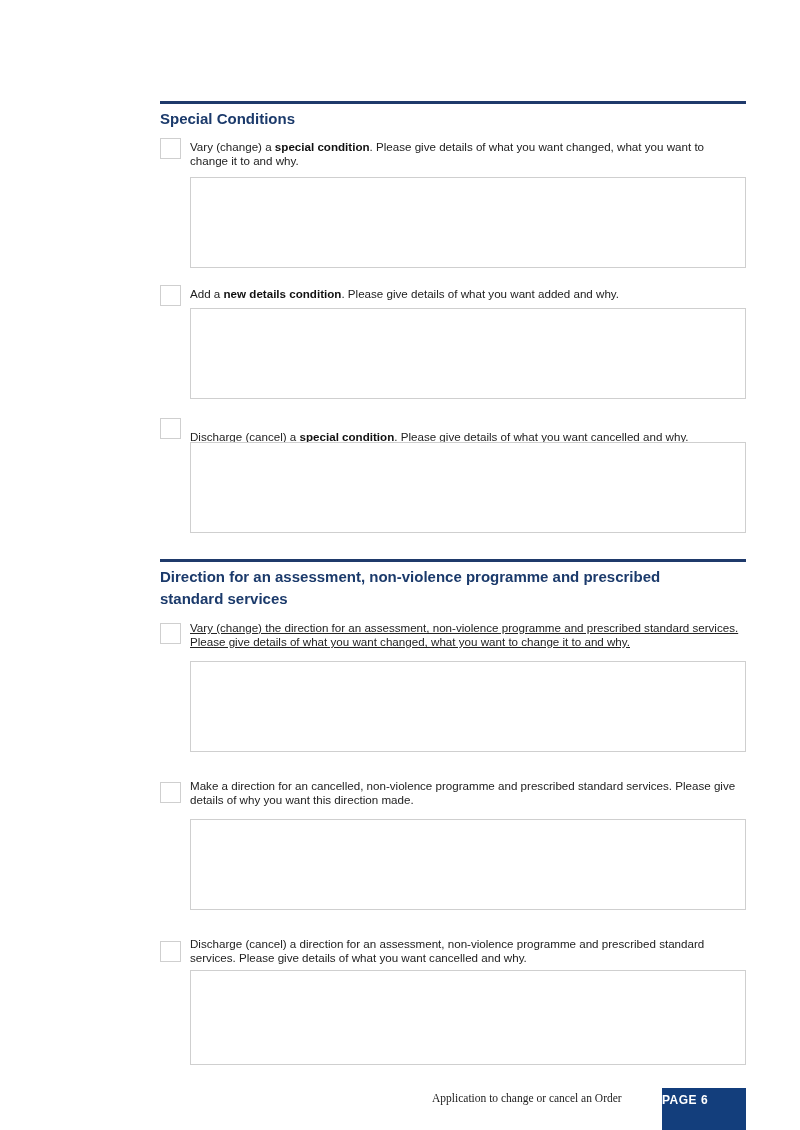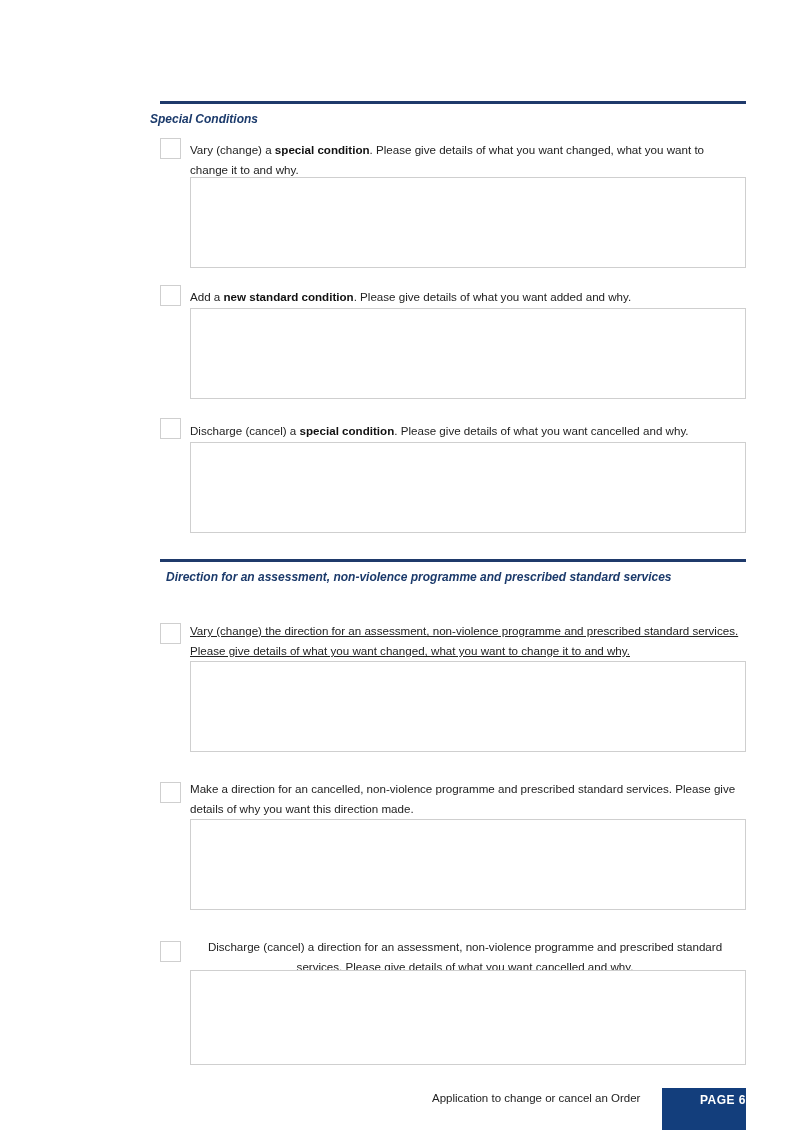--- a/index.html
+++ b/index.html
@@ -2,86 +2,86 @@
 <html><head>
 <meta charset="utf-8">
 <style>
   html, body { margin: 0; padding: 0; }
   body {
     width: 800px; height: 1130px; position: relative; background: #ffffff;
     font-family: "Liberation Sans", sans-serif; color: #222; overflow: hidden;
   }
   .rule { position: absolute; left: 160px; width: 586px; height: 3px; background: #1f3a6b; }
   .heading {
-    position: absolute; left: 150px; width: 560px;
+    position: absolute; left: 160px; width: 560px;
     font-family: "Liberation Sans", sans-serif; font-weight: bold;
-    color: #1b3a6b; font-size: 12px; line-height: 22px; font-style: italic;
+    color: #1b3a6b; font-size: 15px; line-height: 22px;
   }
   .checkbox {
     position: absolute; left: 160px; width: 21px; height: 21px;
     border: 1px solid #cfcfcf; background: #fff; box-sizing: border-box; cursor: pointer;
   }
   .label {
     position: absolute; left: 190px; width: 550px;
-    font-size: 11.6px; line-height: 20px; color: #222;
+    font-size: 11.6px; line-height: 14px; color: #222;
   }
   .label b { font-weight: bold; color: #111; }
   .textbox {
     position: absolute; left: 190px; width: 556px; height: 91px;
     border: 1px solid #cfcfcf; box-sizing: border-box; background: #fff;
     resize: none; padding: 4px; font-family: "Liberation Sans", sans-serif; font-size: 11px;
   }
   .footer-version { position: absolute; left: 34px; top: 1144px; font-size: 12px; color: #222; text-decoration: underline; }
-  .footer-title { position: absolute; left: 432px; top: 1092px; font-size: 11.5px; color: #222; }
+  .footer-title { position: absolute; left: 432px; top: 1092px; font-size: 11.5px; color: #222; font-family: Liberation Serif, serif; }
   .page-tab {
     position: absolute; left: 662px; top: 1088px; width: 84px; height: 42px;
     background: #133e7c; color: #fff; font-weight: bold; font-size: 12px;
-    text-align: right; padding-top: 5px; box-sizing: border-box; letter-spacing: 0.5px;
+    text-align: left; padding-top: 5px; box-sizing: border-box; letter-spacing: 0.5px;
   }
 </style>
 </head>
 <body>
 
 <div class="rule" style="top:101px;"></div>
 <div class="heading" style="top:108px;">Special Conditions</div>
 
 <div class="checkbox" style="top:138px;"></div>
 <div class="label" style="top:140px;">
   <span>Vary (change) a </span><b>special condition</b><span>. Please give details of what you want changed, what you want to change it to and why.</span>
 </div>
 <textarea class="textbox" style="top: 177px;"></textarea>
 
 <div class="checkbox" style="top:285px;"></div>
 <div class="label" style="top:287px;">
-  <span>Add a </span><b>new standard condition</b><span>. Please give details of what you want added and why.</span>
+  <span>Add a </span><b>new details condition</b><span>. Please give details of what you want added and why.</span>
 </div>
 <textarea class="textbox" style="top: 308px;"></textarea>
 
 <div class="checkbox" style="top:418px;"></div>
-<div class="label" style="top:421px;">
+<div class="label" style="top:430px;">
   <span>Discharge (cancel) a </span><b>special condition</b><span>. Please give details of what you want cancelled and why.</span>
 </div>
 <textarea class="textbox" style="top: 442px;"></textarea>
 
 <div class="rule" style="top:559px;"></div>
-<div class="heading" style="top:566px; width:520px;margin-left:16px;">Direction for an assessment, non-violence programme and prescribed standard services</div>
+<div class="heading" style="top:566px; width:520px;">Direction for an assessment, non-violence programme and prescribed standard services</div>
 
 <div class="checkbox" style="top:623px;"></div>
 <div class="label" style="top:621px;text-decoration:underline;">
   <span>Vary (change) the direction for an assessment, non-violence programme and prescribed standard services. Please give details of what you want changed, what you want to change it to and why.</span>
 </div>
 <textarea class="textbox" style="top: 661px;"></textarea>
 
 <div class="checkbox" style="top:782px;"></div>
 <div class="label" style="top:779px;">
   <span>Make a direction for an cancelled, non-violence programme and prescribed standard services. Please give details of why you want this direction made.</span>
 </div>
 <textarea class="textbox" style="top: 819px;"></textarea>
 
 <div class="checkbox" style="top:941px;"></div>
-<div class="label" style="top:937px;text-align:center;">
+<div class="label" style="top:937px;">
   <span>Discharge (cancel) a direction for an assessment, non-violence programme and prescribed standard services. Please give details of what you want cancelled and why.</span>
 </div>
 <textarea class="textbox" style="top: 970px; height: 95px;"></textarea>
 
 <div class="footer-version">V2 November 2021</div>
 <div class="footer-title">Application to change or cancel an Order</div>
 <div class="page-tab">PAGE 6</div>
 
 </body></html>

